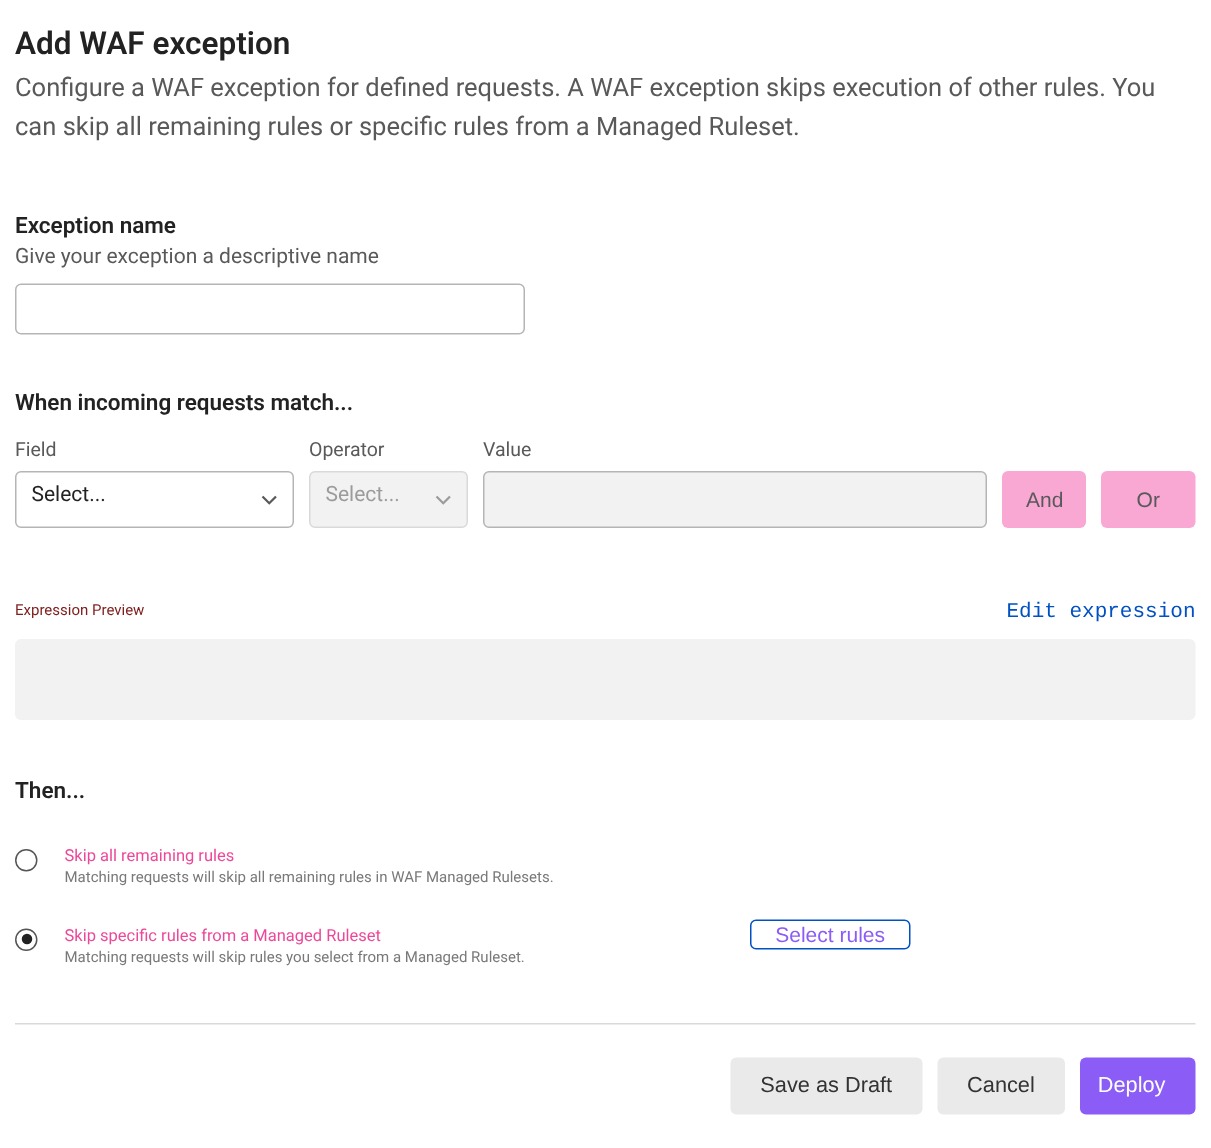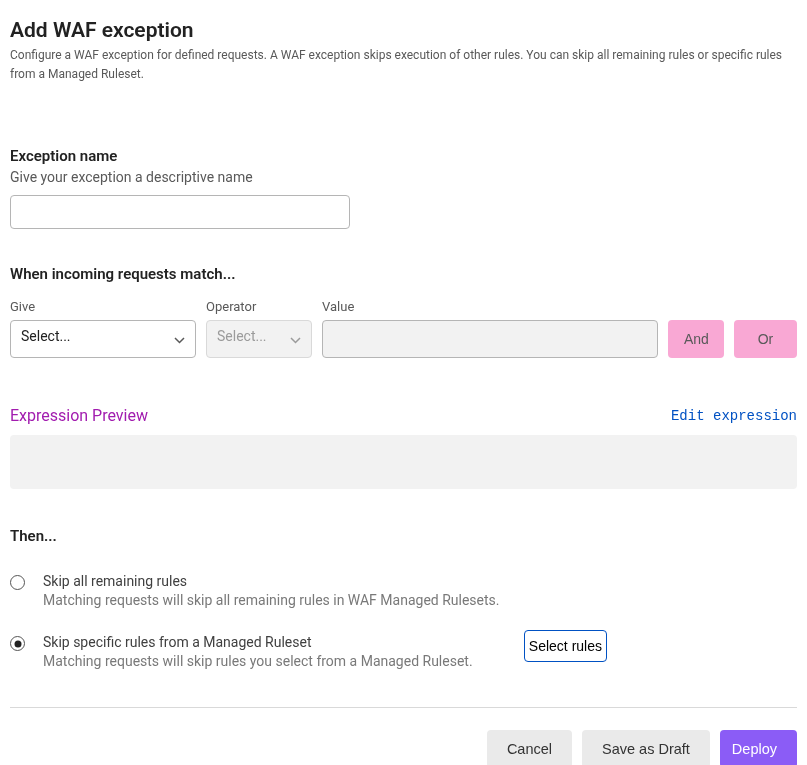--- a/index.html
+++ b/index.html
@@ -13,24 +13,24 @@
       background: #fff;
       color: #222;
       padding: 18px 10px 10px 10px;
     }
     .page-title {
       font-size: 21px;
       font-weight: 600;
       margin-bottom: 4px;
     }
     .page-desc {
-      font-size: 12px;
+      font-size: 17px;
       color: #595959;
       line-height: 1.55;
-      margin-bottom: 64px;
+      margin-bottom: 42px;
     }
     .section-title {
       font-size: 15px;
       font-weight: 600;
       margin-bottom: 4px;
     }
     .section-help {
       font-size: 14px;
       color: #595959;
       margin-bottom: 10px;
@@ -116,22 +116,22 @@
       cursor: pointer;
     }
     .expr-header {
       display: flex;
       justify-content: space-between;
       align-items: center;
       margin-top: 48px;
       margin-bottom: 10px;
     }
     .expr-label {
-      font-size: 16px;
-      color: #a21caf;
+      font-size: 10px;
+      color: #7f1d1d;
     }
     .link-text {
       font-size: 14px;
       color: #0051c3;
       cursor: pointer;
       text-decoration: none;
       font-family: Liberation Mono, monospace;
     }
     .expr-preview {
       width: 100%;
@@ -170,38 +170,38 @@
       background: #222;
       border-radius: 50%;
       top: 50%;
       left: 50%;
       transform: translate(-50%, -50%);
     }
     .radio-content {
       flex: 1;
     }
     .radio-label {
-      font-size: 14px;
-      color: #404040;
+      font-size: 11px;
+      color: #ec4899;
       margin-bottom: 3px;
     }
     .radio-help {
-      font-size: 14px;
+      font-size: 10px;
       color: #797979;
     }
     .select-rules-btn {
       position: absolute;
       right: 190px;
       top: -4px;
-      height: 32px;
-      padding: 0 4px;
+      height: 20px;
+      padding: 0 16px;
       border: 1px solid #0051c3;
       border-radius: 4px;
       background: #fff;
-      color: #000000;
+      color: #8b5cf6;
       font-size: 14px;
       cursor: pointer;
     }
     .divider {
       border: 0;
       border-top: 1px solid #d9d9d9;
       margin-top: 38px;
       margin-bottom: 22px;
     }
     .footer {
@@ -244,21 +244,21 @@
 <div>
   <div class="section-title">Exception name</div>
   <div class="section-help">Give your exception a descriptive name</div>
   <input type="text" class="text-input" value="" style="">
 </div>
 
 <div class="section-gap">
   <div class="section-title-2">When incoming requests match...</div>
   <div class="match-row">
     <div class="match-col">
-      <span class="match-label">Give</span>
+      <span class="match-label">Field</span>
       <div class="select-box w-field">
         <span class="select-placeholder">Select...</span>
         <span class="chevron">
           <svg width="11" height="7" viewBox="0 0 11 7">
               <path d="M1 1 L5.5 5.5 L10 1" stroke="#595959" stroke-width="1.5" fill="none"></path>
             </svg>
         </span>
       </div>
     </div>
     <div class="match-col">
@@ -302,16 +302,16 @@
   <div class="radio-content">
     <div class="radio-label">Skip specific rules from a Managed Ruleset</div>
     <div class="radio-help">Matching requests will skip rules you select from a Managed Ruleset.</div>
   </div>
   <button class="select-rules-btn">Select rules</button>
 </div>
 
 <hr class="divider">
 
 <div class="footer">
+  <button class="btn btn-secondary">Save as Draft</button>
   <button class="btn btn-secondary">Cancel</button>
-  <button class="btn btn-secondary">Save as Draft</button>
   <button class="btn btn-primary">Deploy</button>
 </div>
 
 </body></html>

